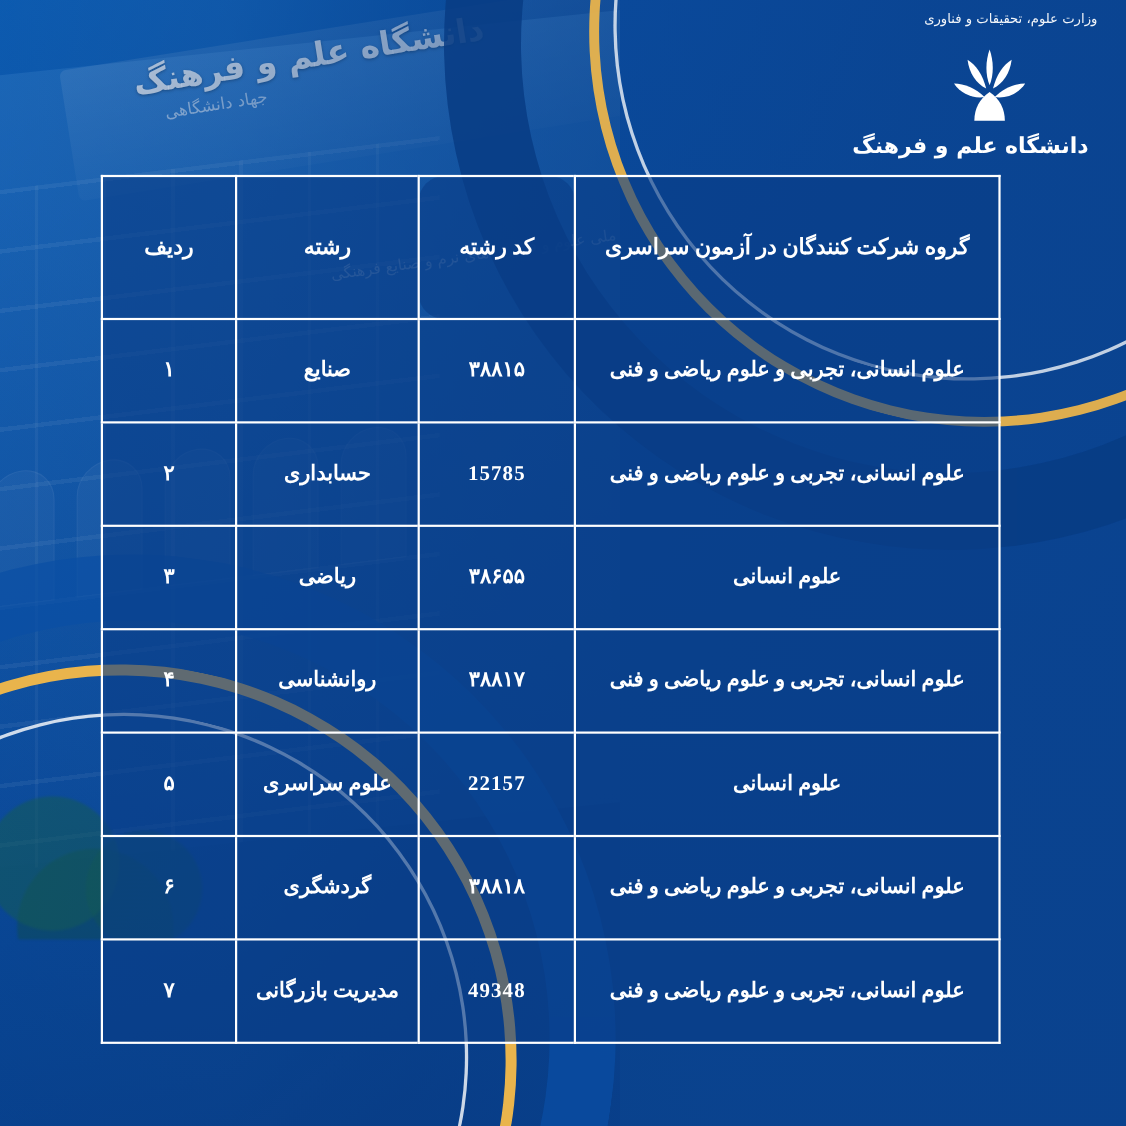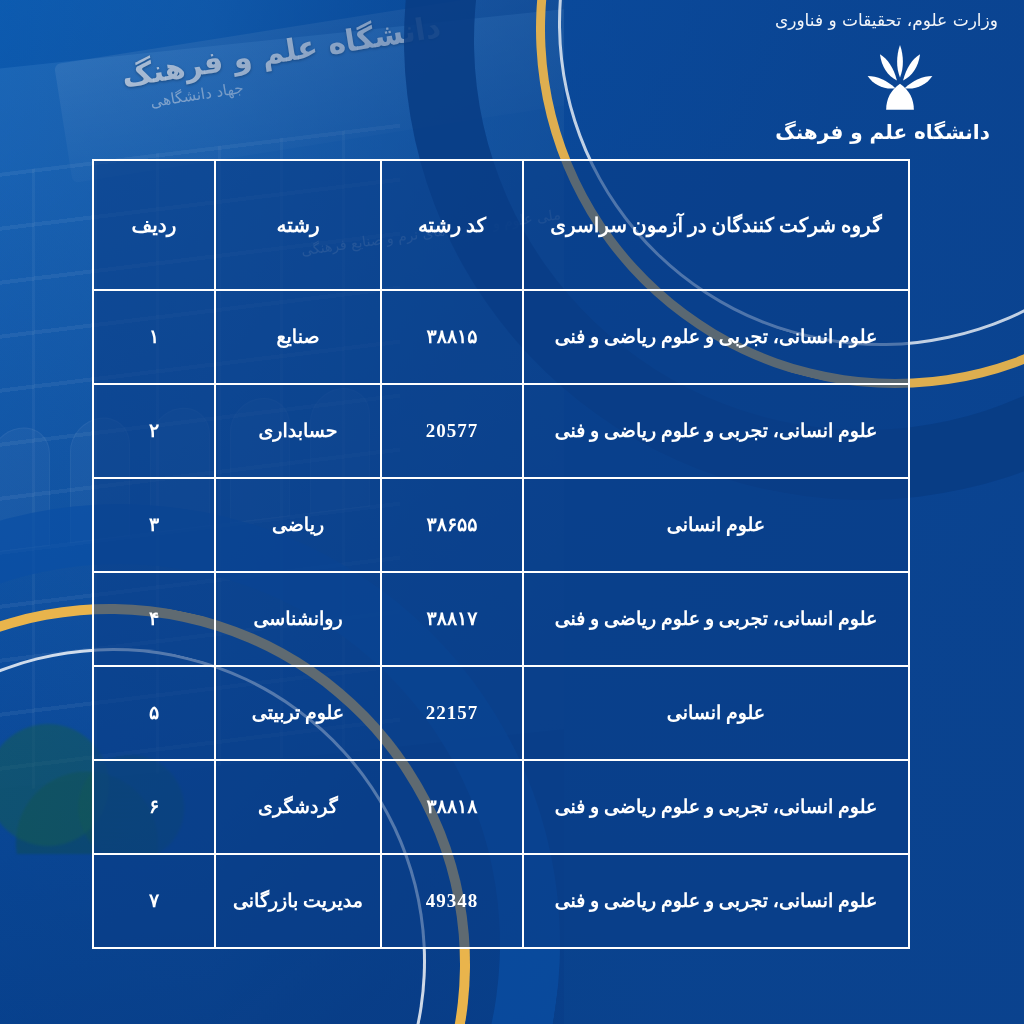--- a/index.html
+++ b/index.html
@@ -237,21 +237,21 @@
     transform: rotate(8deg);
     opacity: .7;
   }
 
   
   .ministry-text {
     position: absolute;
     top: 10px;
     right: 26px;
     color: #ffffff;
-    font-size: 17px;
+    font-size: 12px;
     letter-spacing: .5px;
     white-space: nowrap;
     opacity: .95;
   }
   .logo-wrap {
     position: absolute;
     top: 34px;
     right: 30px;
     width: 180px;
     height: 130px;
@@ -303,21 +303,21 @@
   }
   table.data-table thead th {
     height: 108px;
     font-size: 20px;
   }
   table.data-table tbody td {
     height: 72px;
   }
   .col-row   { width: 108px; }
   .col-field { width: 152px; }
-  .col-code  { width: 128px; }
+  .col-code  { width: 128px; border-radius: 23px; }
   .col-group { width: 372px; font-size: 18px; }
 
   td.cell-group { font-size: 18px; }
   td.cell-code  { letter-spacing: 1px; margin-top: 40px; }
 </style>
 </head>
 <body>
 
 <div id="poster">
 
@@ -382,40 +382,40 @@
       </thead>
       <tbody>
         <tr>
           <td class="cell-group">علوم  انسانی، تجربی و علوم ریاضی و فنی</td>
           <td class="cell-code">۳۸۸۱۵</td>
           <td>صنایع</td>
           <td>۱</td>
         </tr>
         <tr>
           <td class="cell-group">علوم انسانی، تجربی و علوم ریاضی و فنی</td>
-          <td class="cell-code">20577</td>
+          <td class="cell-code">15785</td>
           <td>حسابداری</td>
           <td>۲</td>
         </tr>
         <tr>
           <td class="cell-group">علوم  انسانی</td>
           <td class="cell-code">۳۸۶۵۵</td>
           <td>ریاضی</td>
           <td>۳</td>
         </tr>
         <tr>
           <td class="cell-group">علوم انسانی، تجربی و علوم ریاضی و فنی</td>
           <td class="cell-code">۳۸۸۱۷</td>
           <td>روانشناسی</td>
           <td>۴</td>
         </tr>
         <tr>
           <td class="cell-group">علوم  انسانی</td>
           <td class="cell-code">22157</td>
-          <td>علوم  تربیتی</td>
+          <td>علوم  سراسری</td>
           <td>۵</td>
         </tr>
         <tr>
           <td class="cell-group">علوم انسانی، تجربی و علوم ریاضی و فنی</td>
           <td class="cell-code">۳۸۸۱۸</td>
           <td>گردشگری</td>
           <td>۶</td>
         </tr>
         <tr>
           <td class="cell-group">علوم  انسانی، تجربی و علوم ریاضی و فنی</td>

